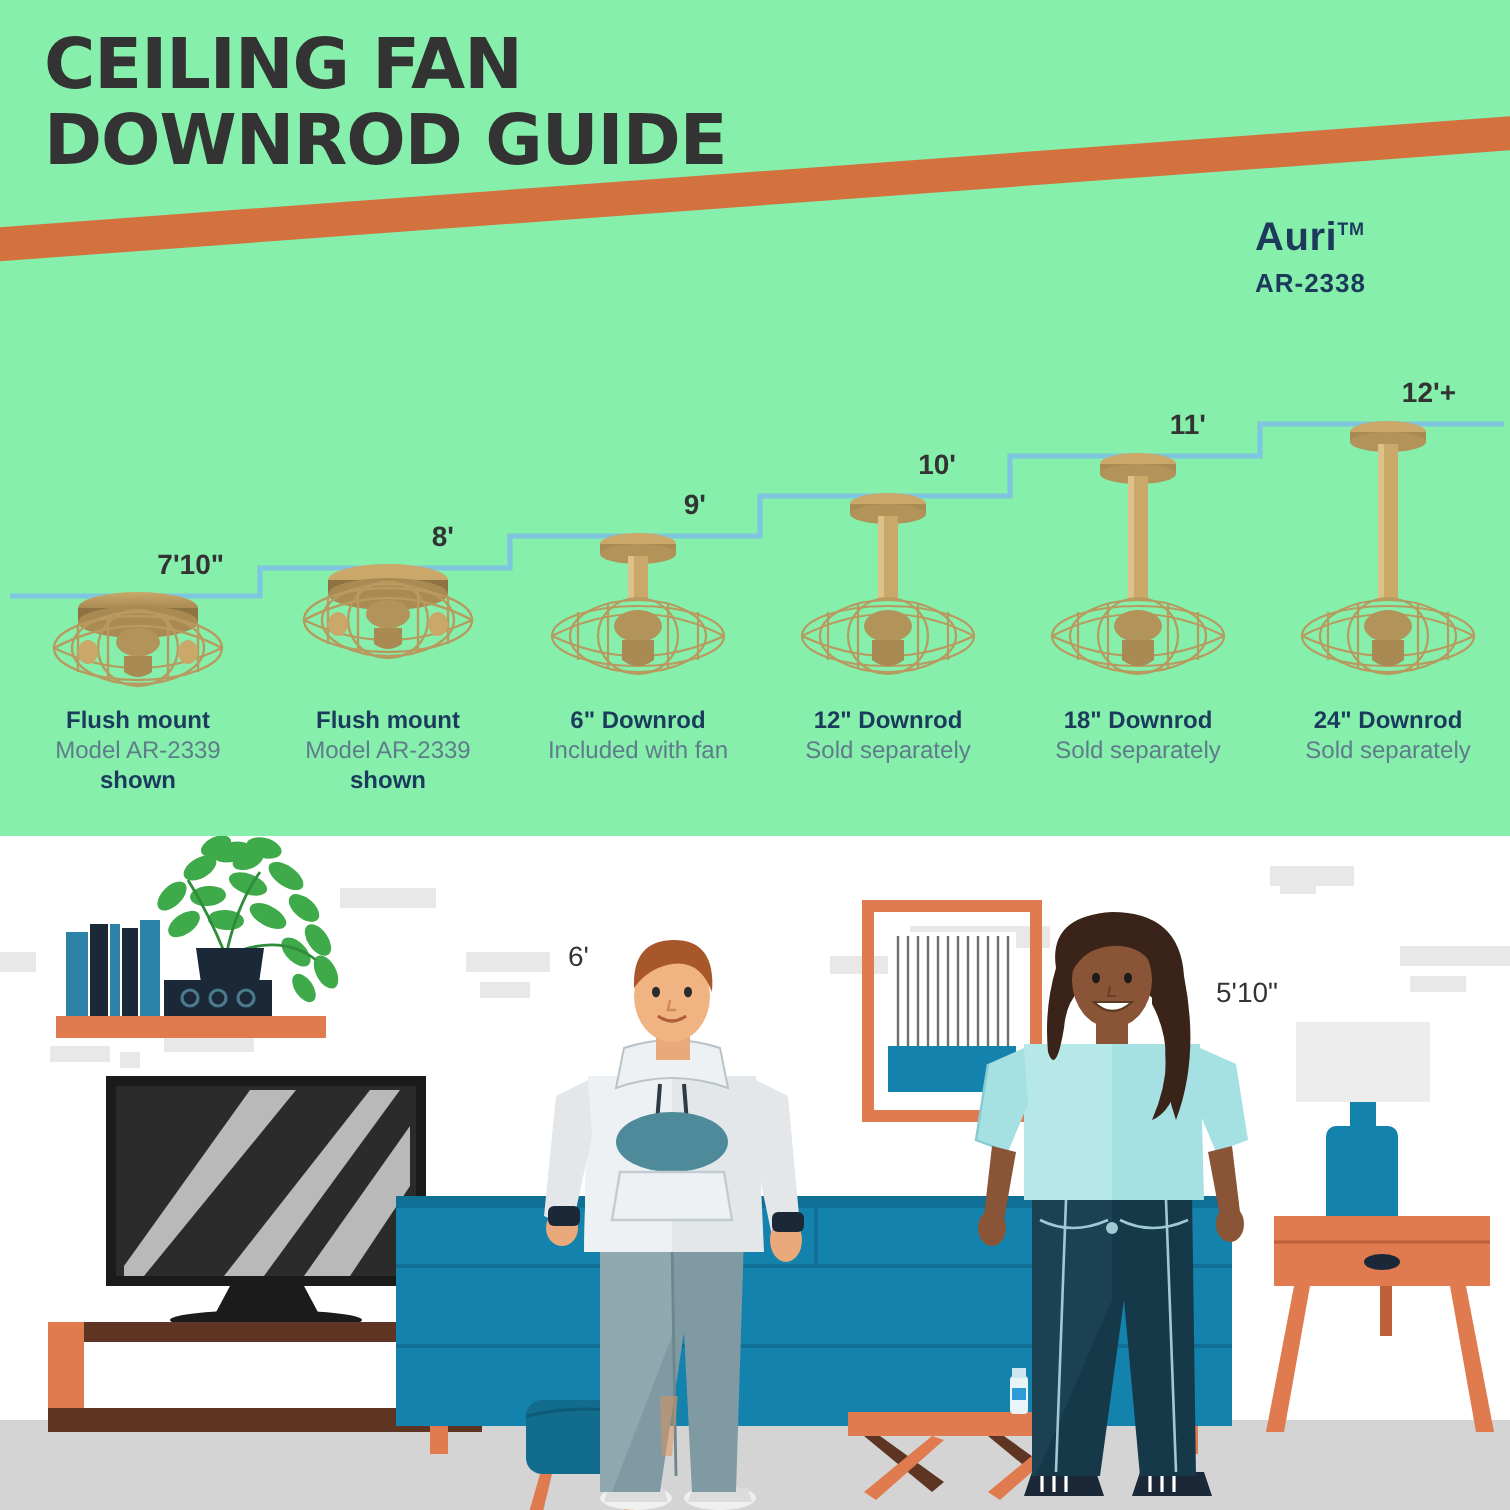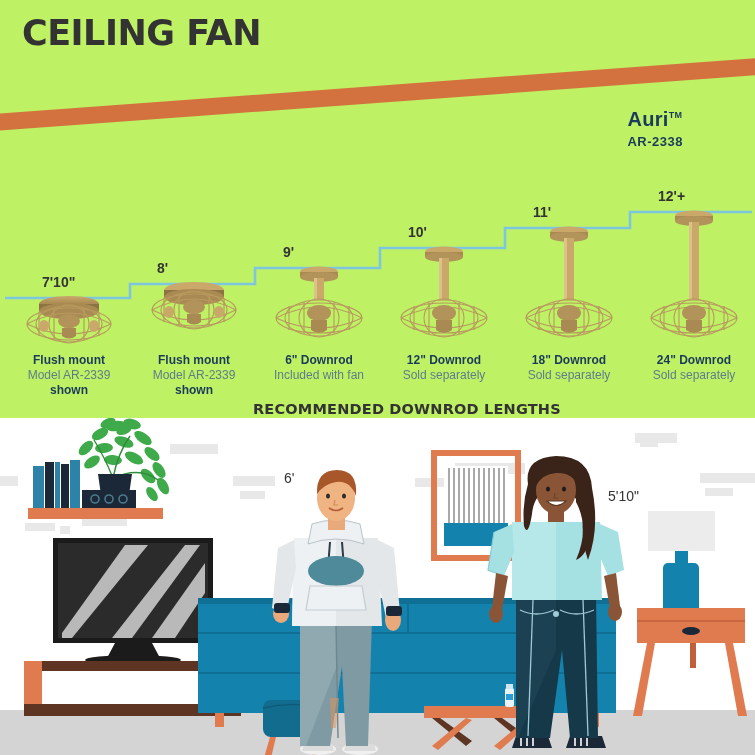--- a/index.html
+++ b/index.html
@@ -2,21 +2,21 @@
 <html><head>
 <meta charset="utf-8">
 <style>
   * { margin:0; padding:0; box-sizing:border-box; }
   body {
     width:755px; height:755px; overflow:hidden;
     background:#ffffff;
     font-family:"Liberation Sans", sans-serif;
     position:relative;
   }
-  #infographic { position:absolute; inset:0; width:755px; height:755px; overflow:hidden; background:#bef264; }
+  #infographic { position:absolute; inset:0; width:755px; height:755px; overflow:hidden; background:#86efac; }
 
   
   .title-block { position:absolute; left:22px; top:14px; width:520px; }
   .title-line {
     font-family:"DejaVu Sans", sans-serif;
     font-weight:bold; font-size:35px; line-height:38px;
     color:#333333; letter-spacing:-0.5px;
   }
   .subtitle {
     margin-top:9px; font-size:14.5px; line-height:19px;
@@ -37,21 +37,21 @@
     font-family:"DejaVu Sans", sans-serif;
     font-weight:bold; color:#333333;
   }
   #ceiling-height-heading { left:296px; top:186px; font-size:21px; letter-spacing:0.3px; }
   #downrod-heading { left:253px; top:401px; font-size:14.5px; letter-spacing:0.2px; }
 
   .step-svg { position:absolute; left:0; top:180px; }
 
   .height-label {
     position:absolute; font-size:14px; font-weight:bold; color:#333333;
-    text-align:left; white-space:nowrap;
+    text-align:right; white-space:nowrap;
   }
 
   .fan-slot { position:absolute; }
 
   .caption { position:absolute; text-align:center; width:140px; }
   .caption .c1 { font-size:12px; font-weight:bold; color:#1b3a5c; line-height:15px; }
   .caption .c2 { font-size:12px; color:#5f7c8a; line-height:15px;text-align:center; }
   .caption .c3 { font-size:12px; font-weight:bold; color:#1b3a5c; line-height:15px; }
 
   
@@ -63,20 +63,21 @@
 </style>
 </head>
 <body>
 
 <div id="infographic">
 
   <div class="orange-stripe"></div>
 
   <div class="title-block">
     <div class="title-line">CEILING FAN</div>
+    <div class="title-line">DOWNROD GUIDE</div>
   </div>
 
   <div class="brand-block">
     <div class="brand-name"><span>Auri</span><sup>TM</sup></div>
     <div class="brand-model">AR-2338</div>
   </div>
 
 
   <svg class="step-svg" width="755" height="180" viewBox="0 0 755 180">
     <polyline points="5,118 130,118 130,104 255,104 255,88 380,88 380,68 505,68 505,48 630,48 630,32 752,32" fill="none" stroke="#7ec6e0" stroke-width="2.6" stroke-linejoin="miter"></polyline>
@@ -230,21 +231,20 @@
   </div>
   <div class="caption" style="left:499px; top:353px;">
     <div class="c1">18" Downrod</div>
     <div class="c2">Sold separately</div>
   </div>
   <div class="caption" style="left:624px; top:353px;">
     <div class="c1">24" Downrod</div>
     <div class="c2">Sold separately</div>
   </div>
 
-  <div class="section-heading" id="downrod-heading">RECOMMENDED DOWNROD LENGTHS</div>
 
   <svg class="room-svg" width="755" height="337" viewBox="0 0 755 337">
 
     <rect x="0" y="0" width="755" height="337" fill="#ffffff"></rect>
 
     <rect x="0" y="292" width="755" height="45" fill="#d4d4d4"></rect>
 
     <g fill="#e8e8e8">
       <rect x="172" y="447" width="40" height="9"></rect>
       <rect x="0" y="58" width="18" height="10"></rect>

